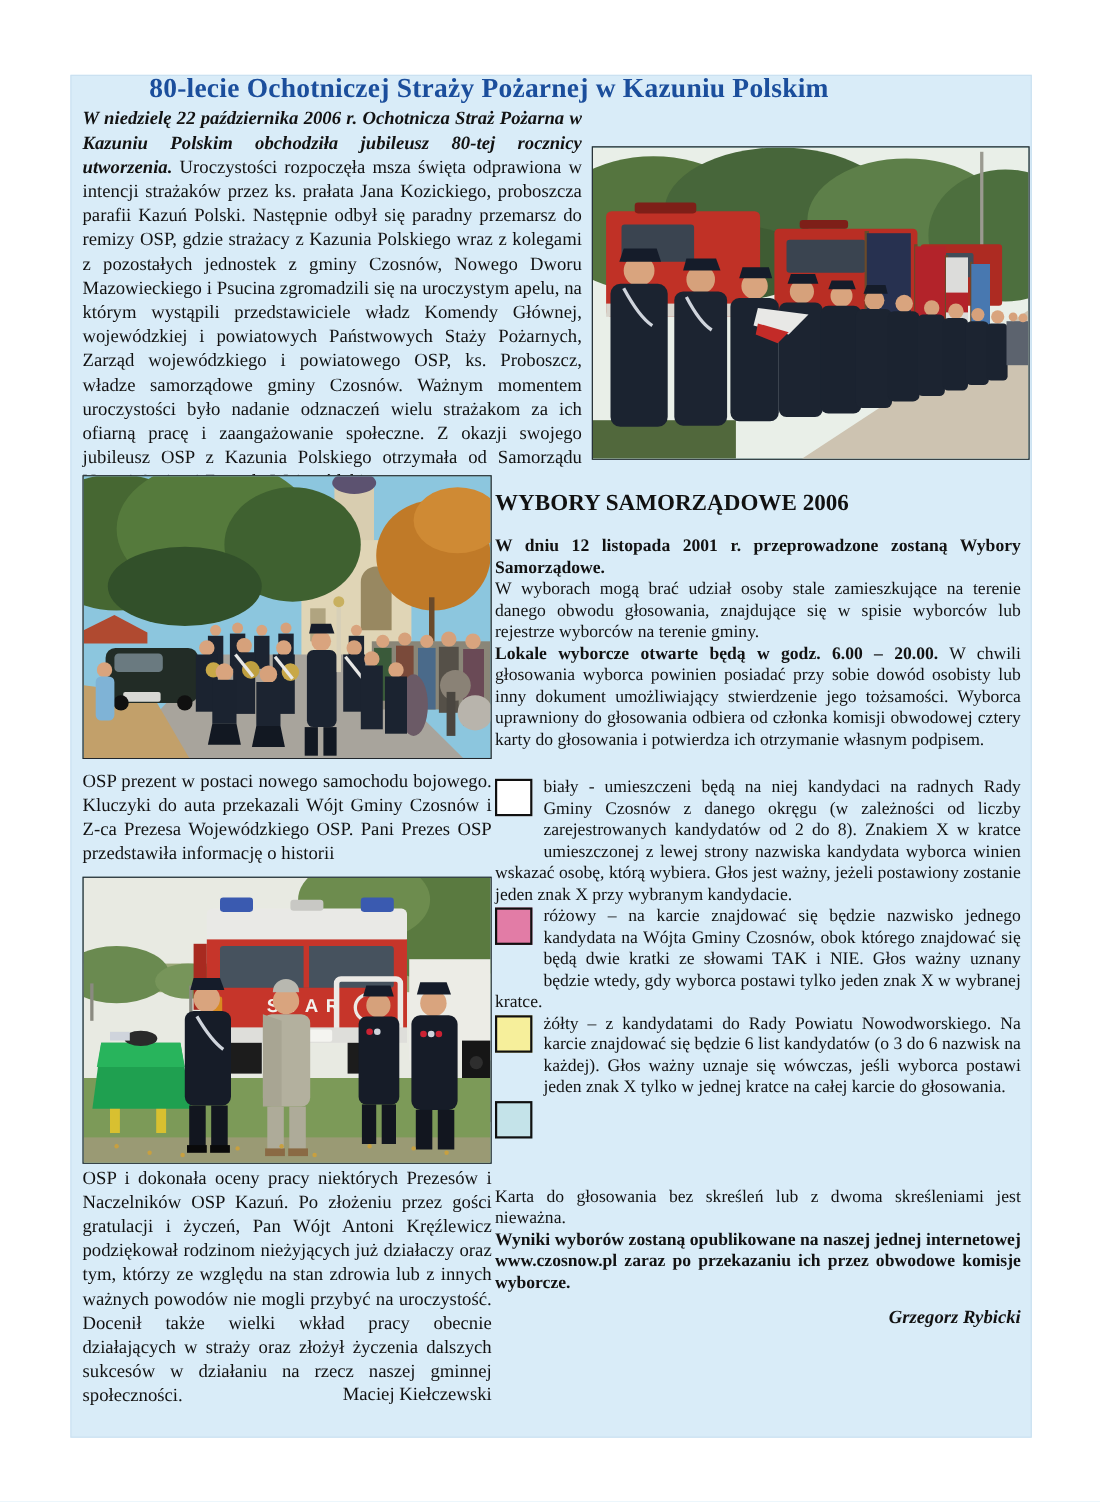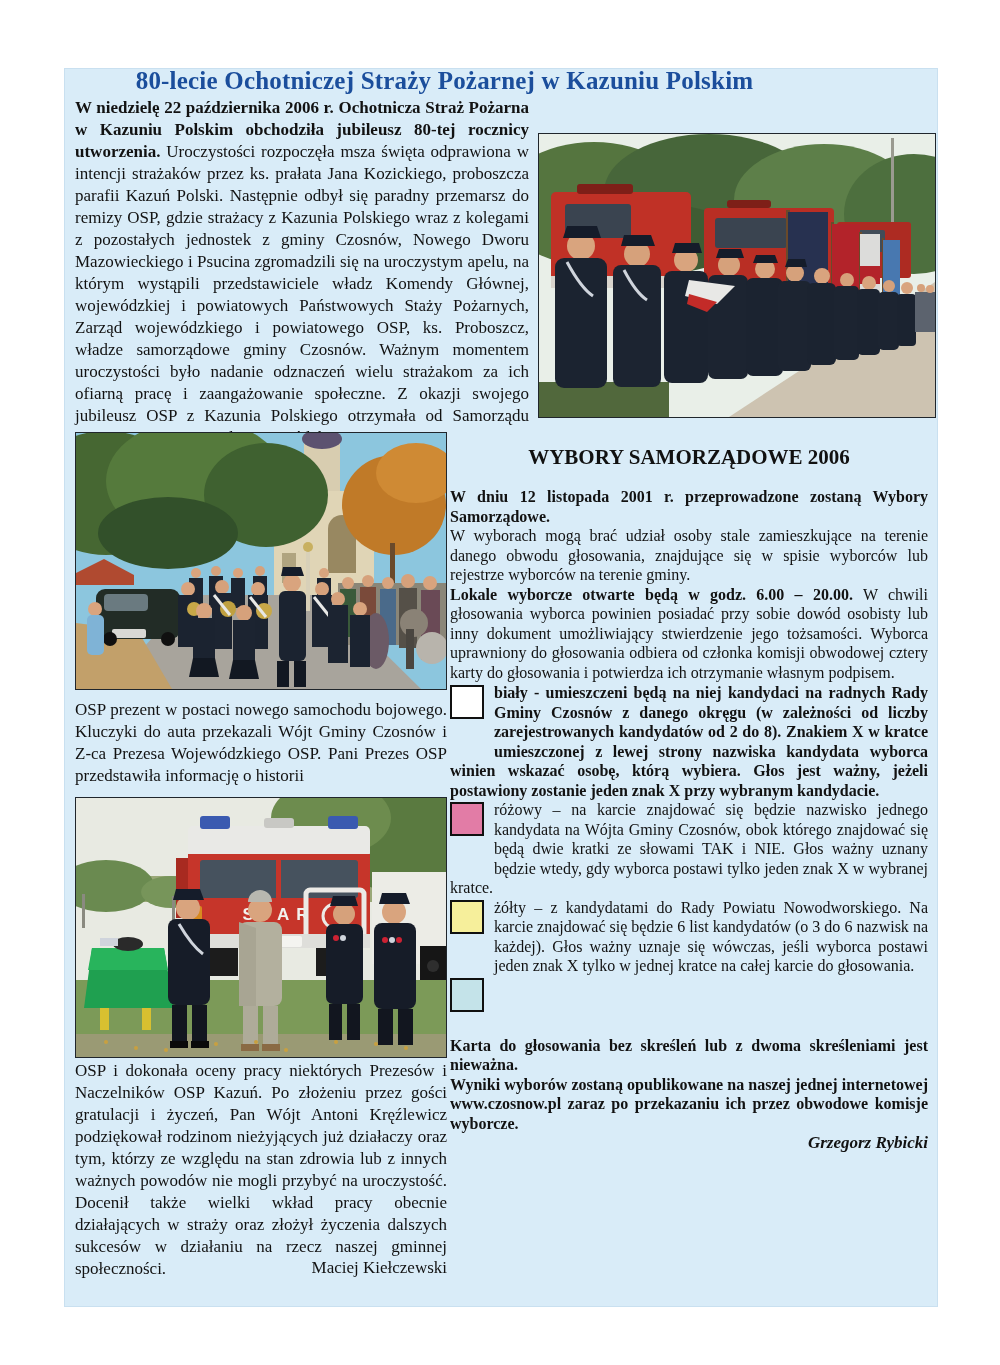--- a/index.html
+++ b/index.html
@@ -15,47 +15,47 @@
   }
   .page-title{
     position:absolute;left:64px;top:66px;width:761px;
     text-align:center;font-weight:bold;font-size:25px;line-height:30px;
     color:#1b4e9c;letter-spacing:.2px;
   }
   .abs{position:absolute;}
   .body-text{
     font-size:17px;line-height:22px;text-align:justify;
   }
-  .body-text b{font-weight:bold;}
+  .body-text b{font-weight:bold;font-style:italic;}
   .photo-frame{
     border:1px solid #20262c;box-sizing:border-box;background:#8aa;
     overflow:hidden;display:block;margin:0;padding:0;
   }
   .photo-frame svg{display:block;}
   .sig{
     font-size:17px;text-align:right;
   }
   
   .election{
     font-size:16px;line-height:19.5px;text-align:justify;
   }
   .election h2{
-    margin:0 0 18px 0;font-size:21px;line-height:24px;text-align:center;
+    margin:0 0 18px 0;font-size:21px;line-height:24px;
     font-weight:bold;color:#111;
   }
   .election p{margin:0;}
-  .election .gap-top{font-weight:bold;}
+  .election .gap-top{margin-top:20px;}
   .card-item{}
-  .card-item.first{margin-top:1px;font-weight:bold;}
+  .card-item.first{margin-top:24px;}
   .swatch{
     float:left;width:30px;height:30px;border:2px solid #101010;
     margin:2px 10px 24px 0;box-sizing:content-box;background:#fff;
   }
   .sig-right{
-    text-align:right;font-weight:bold;font-style:italic;font-size:17px;margin-top:0;
+    text-align:right;font-weight:bold;font-style:italic;font-size:17px;margin-top:12px;
   }
   .clearfix::after{content:"";display:block;clear:both;}
 </style>
 </head>
 <body>
 
 <div class="panel"></div>
 
 <div class="page-title">80-lecie Ochotniczej Straży Pożarnej w Kazuniu Polskim</div>
 

